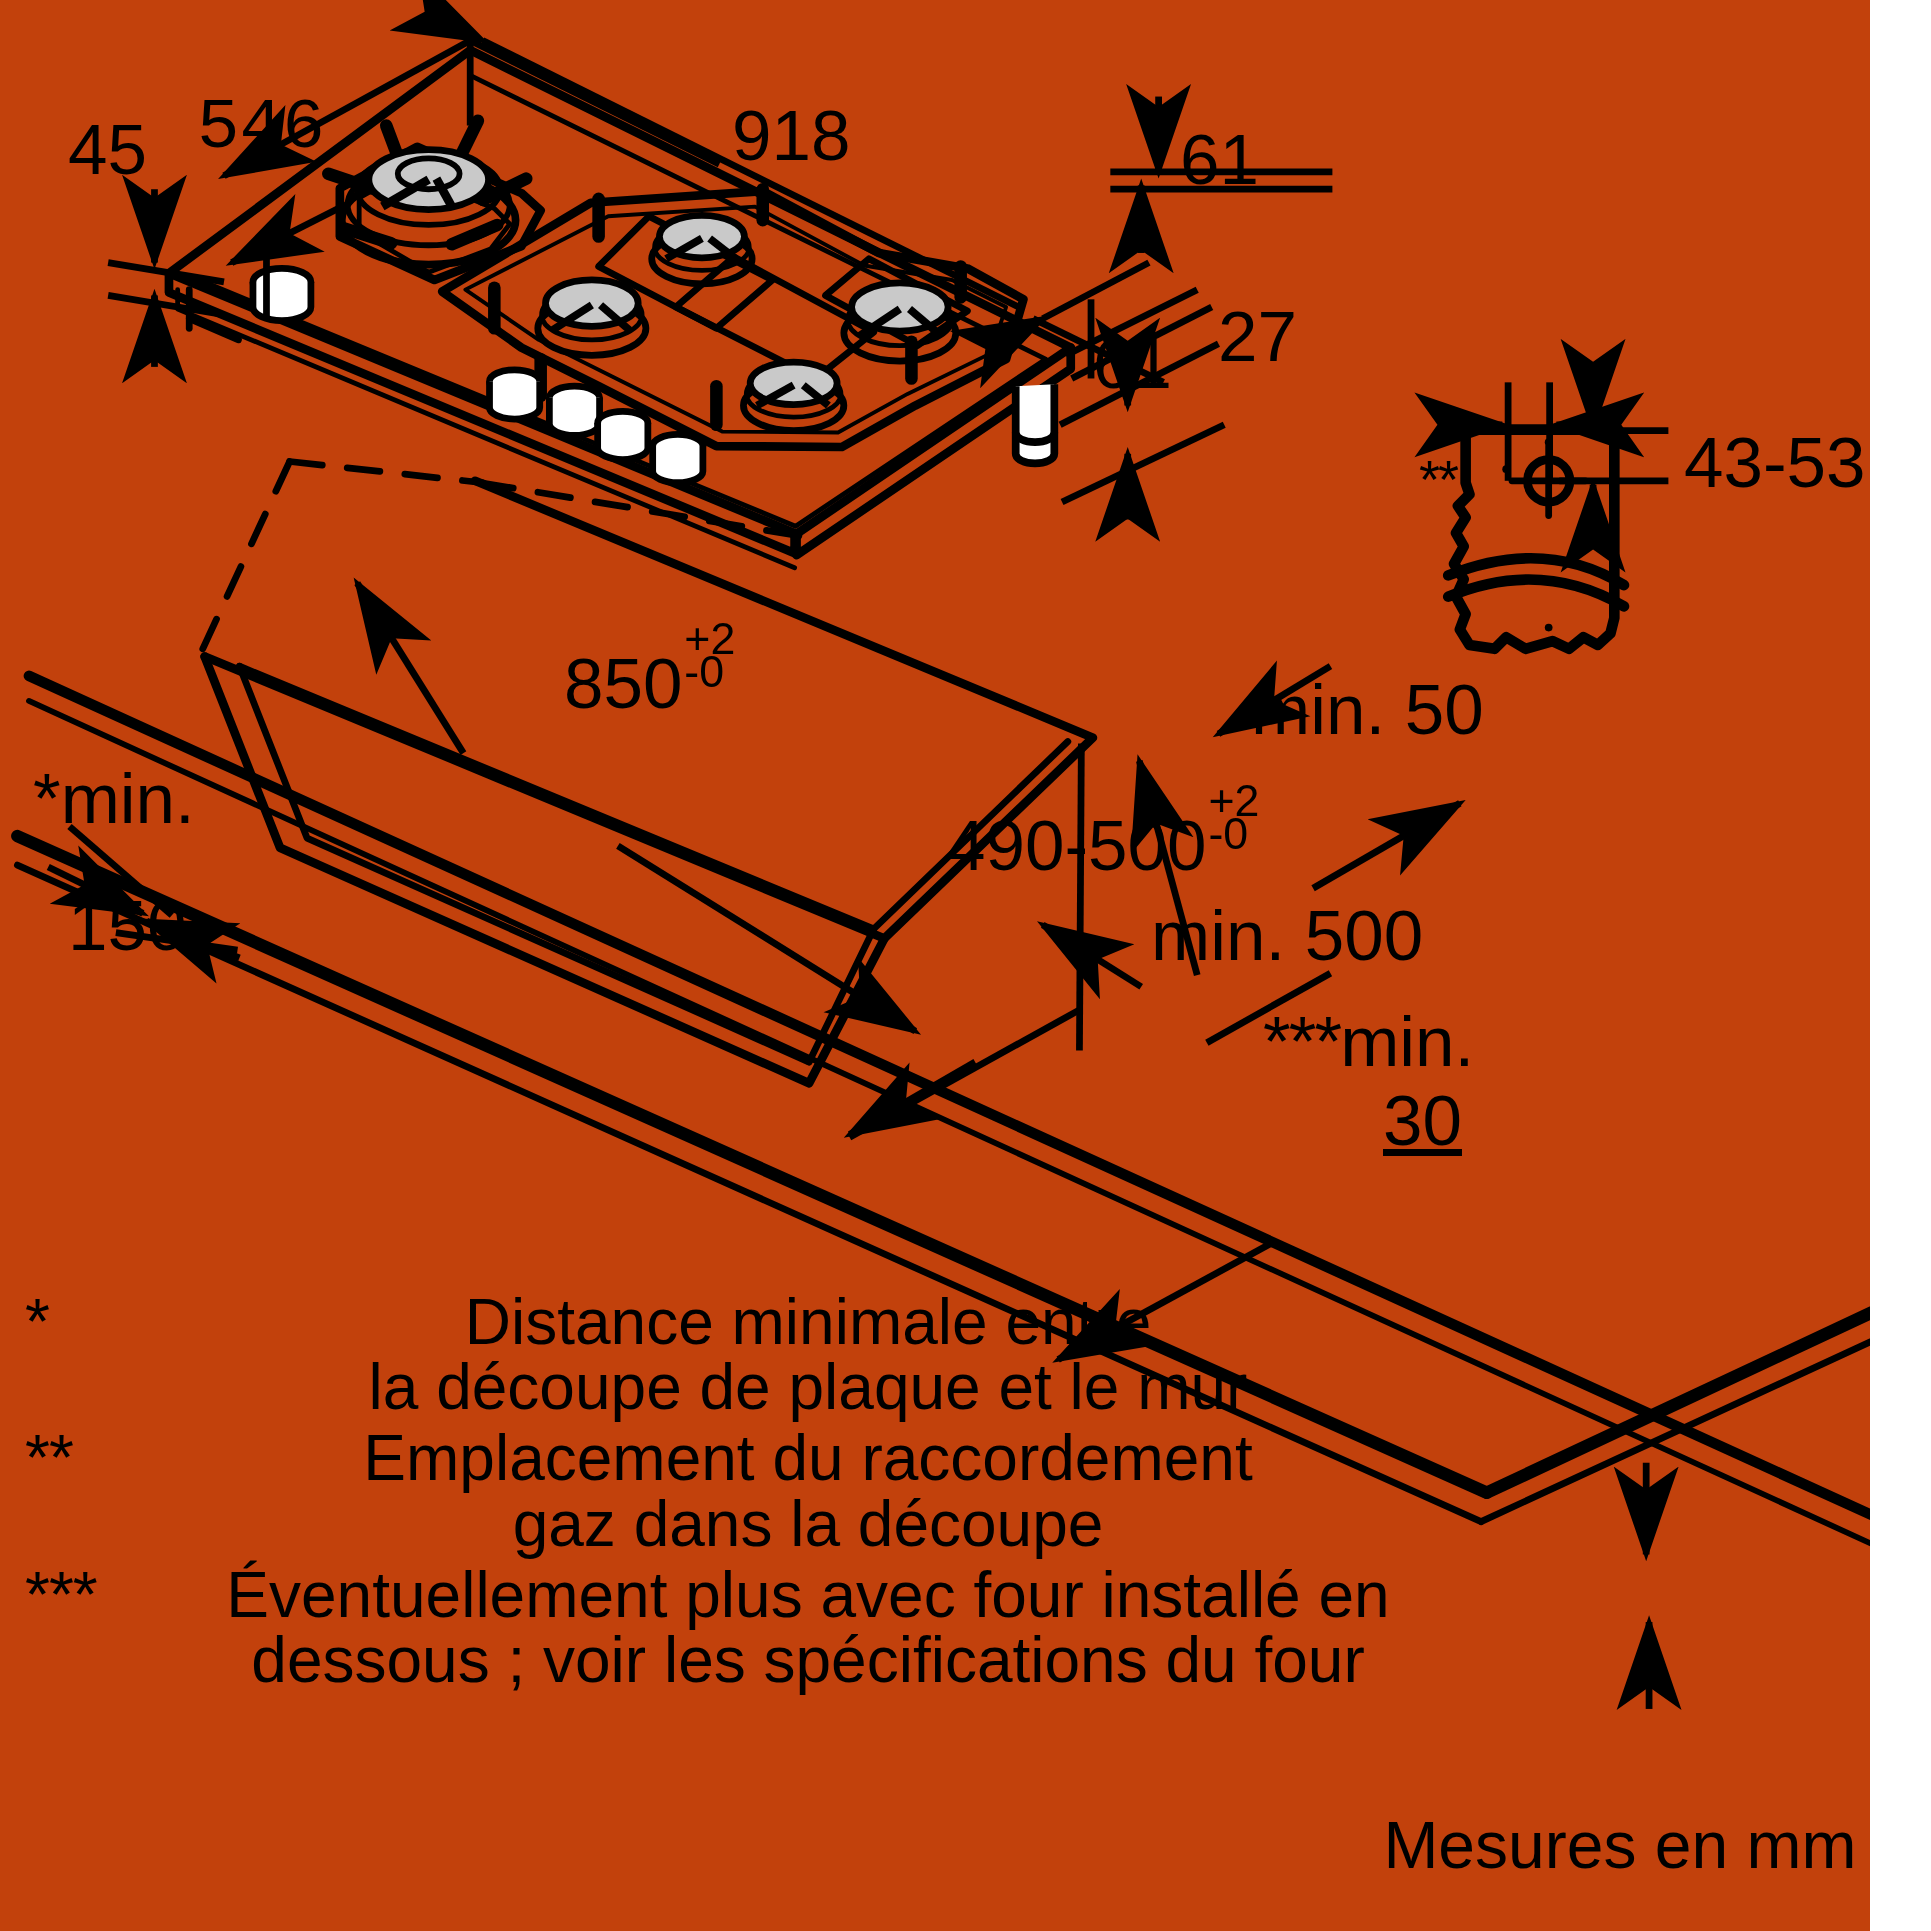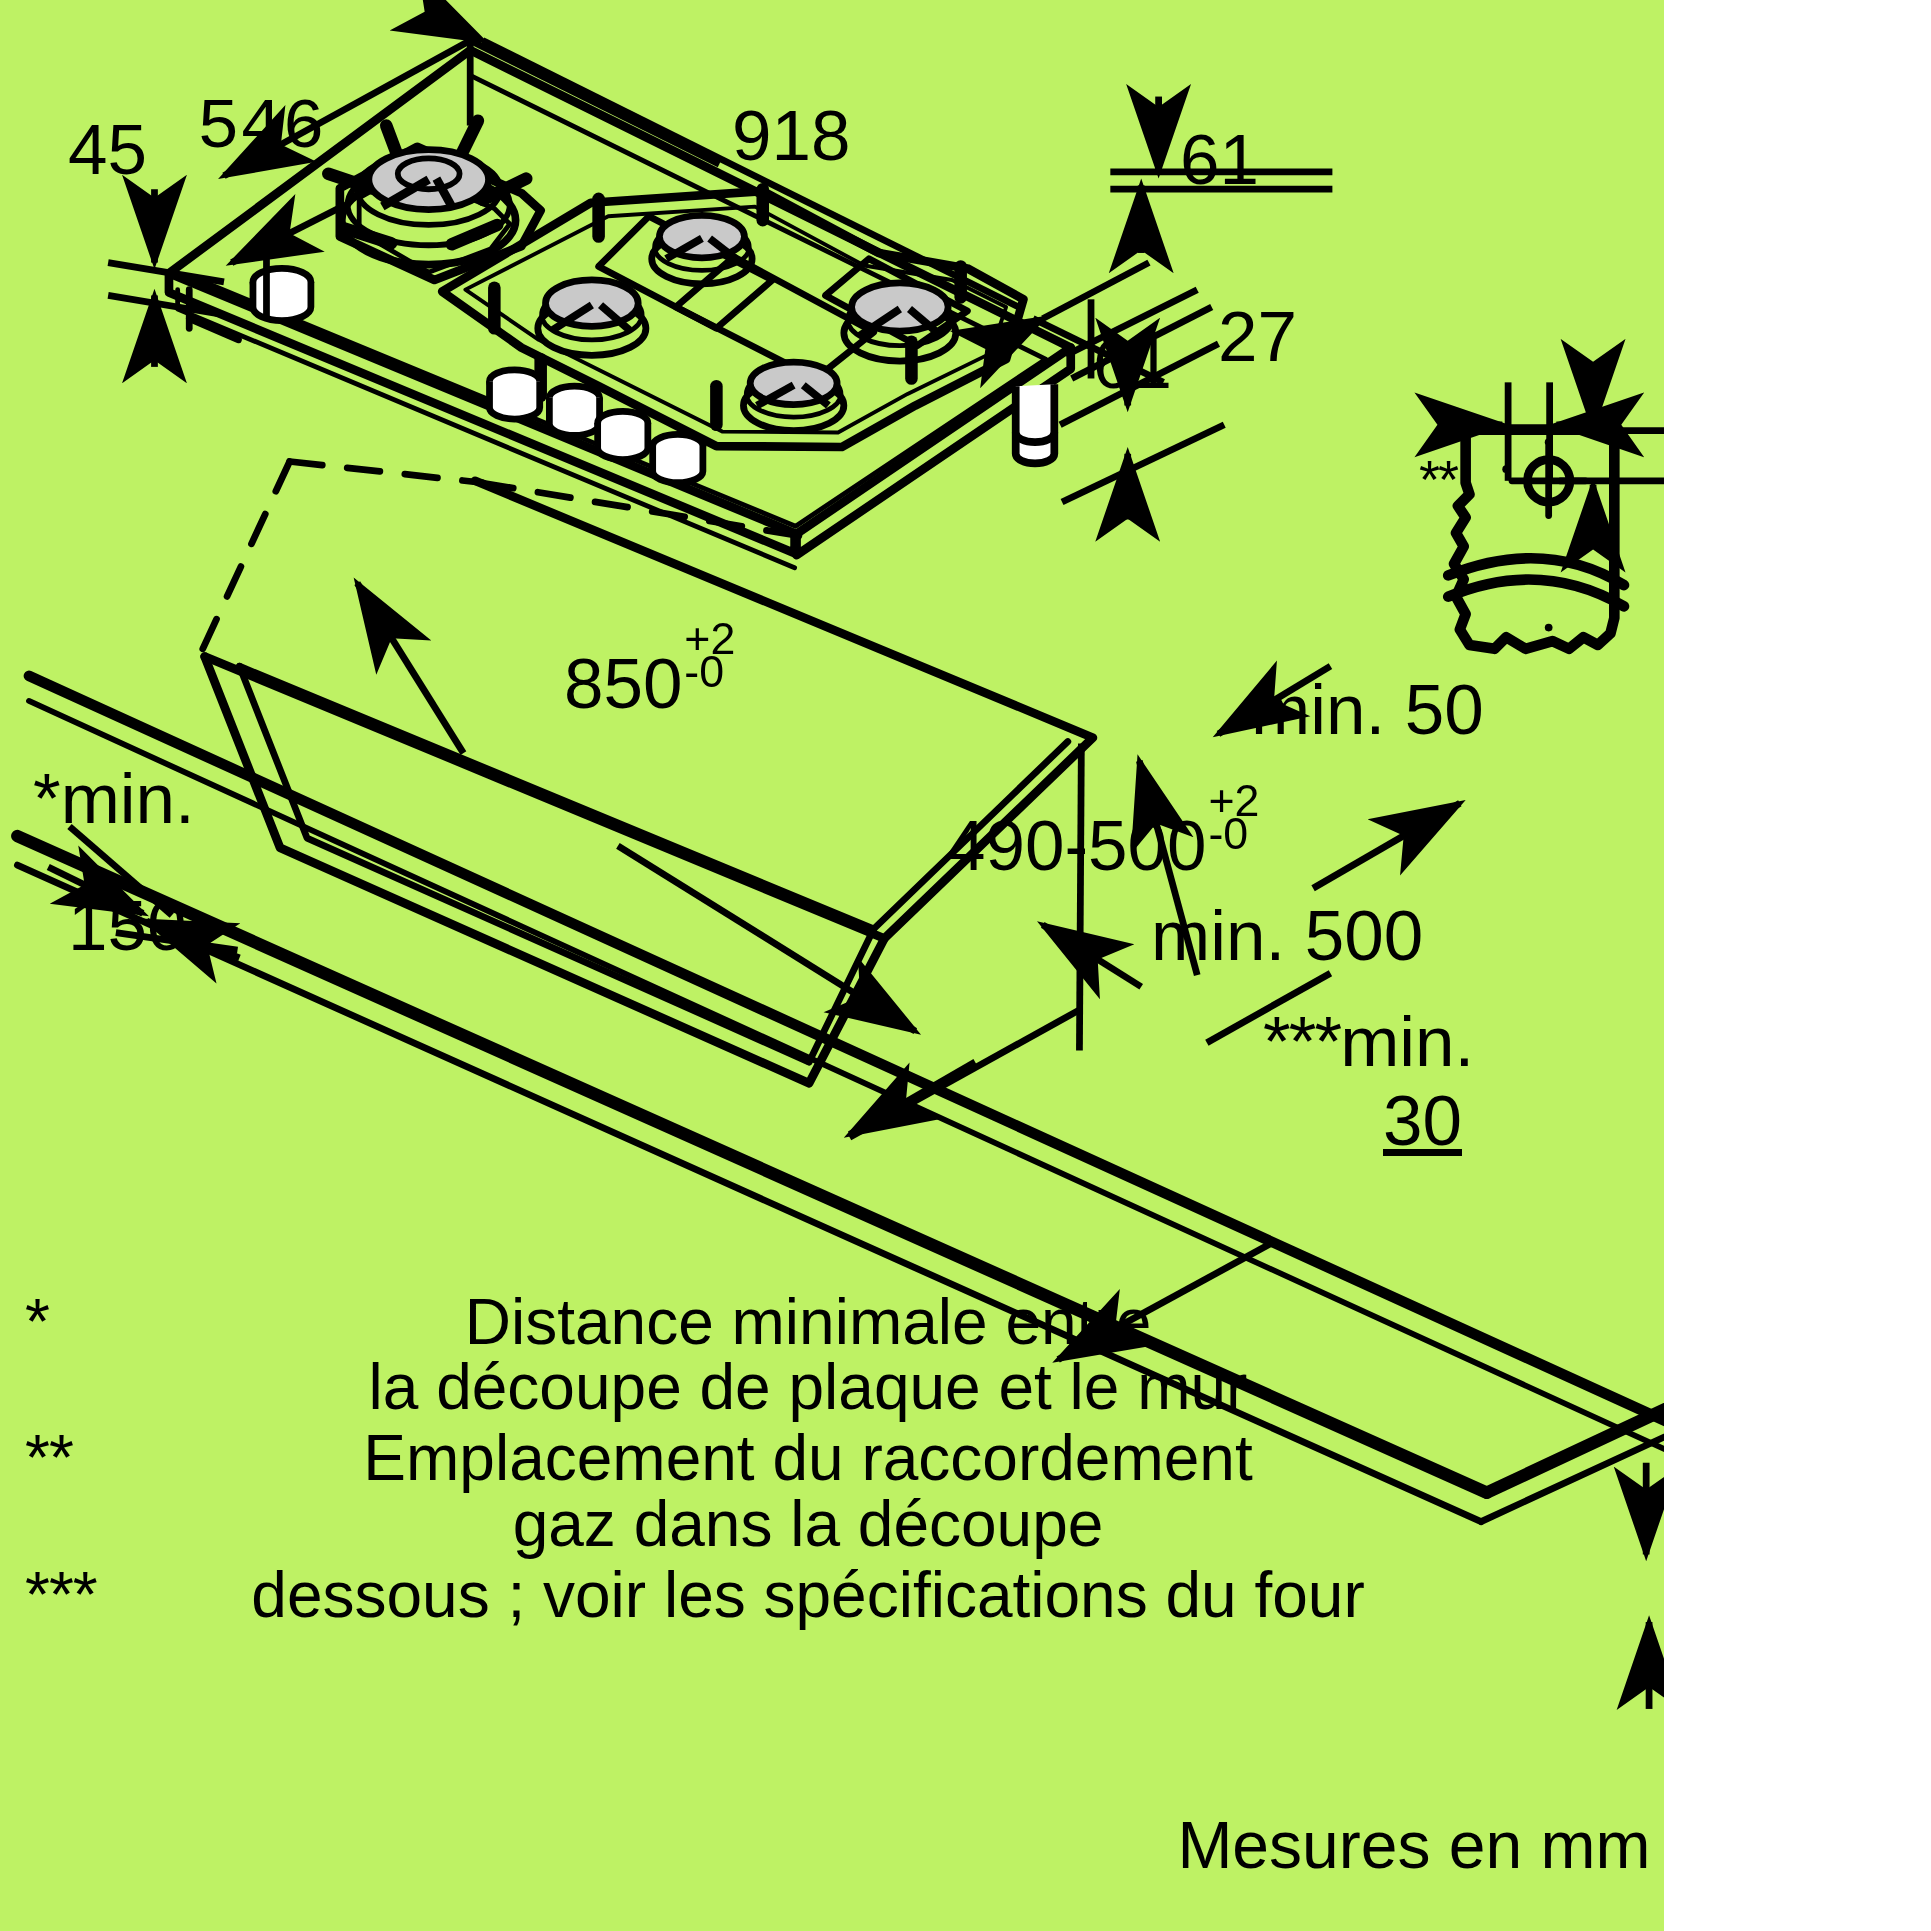--- a/index.html
+++ b/index.html
@@ -2,23 +2,23 @@
 <html><head>
 <meta charset="utf-8">
 <style>
   html, body {
     margin: 0;
     padding: 0;
     background: #ffffff;
   }
   #page {
     position: relative;
-    width: 1664px;
+    width: 1870px;
     height: 1931px;
-    background: #bef264;
+    background: #c2410c;
     font-family: "Liberation Sans", sans-serif;
     overflow: hidden;
   }
   #diagram-svg {
     position: absolute;
     left: 0;
     top: 0;
     width: 1931px;
     height: 1931px;
   }
@@ -383,20 +383,21 @@
       <div class="note-mark">**</div>
       <div class="note-body">
         <span class="note-line">Emplacement du raccordement</span>
         <span class="note-line">gaz dans la découpe</span>
       </div>
     </div>
 
     <div class="note-row">
       <div class="note-mark">***</div>
       <div class="note-body">
+        <span class="note-line">Éventuellement plus avec four installé en</span>
         <span class="note-line">dessous ; voir les spécifications du four</span>
       </div>
     </div>
 
   </div>
 
   <div class="units-label">Mesures en mm</div>
 
 </div>
 

